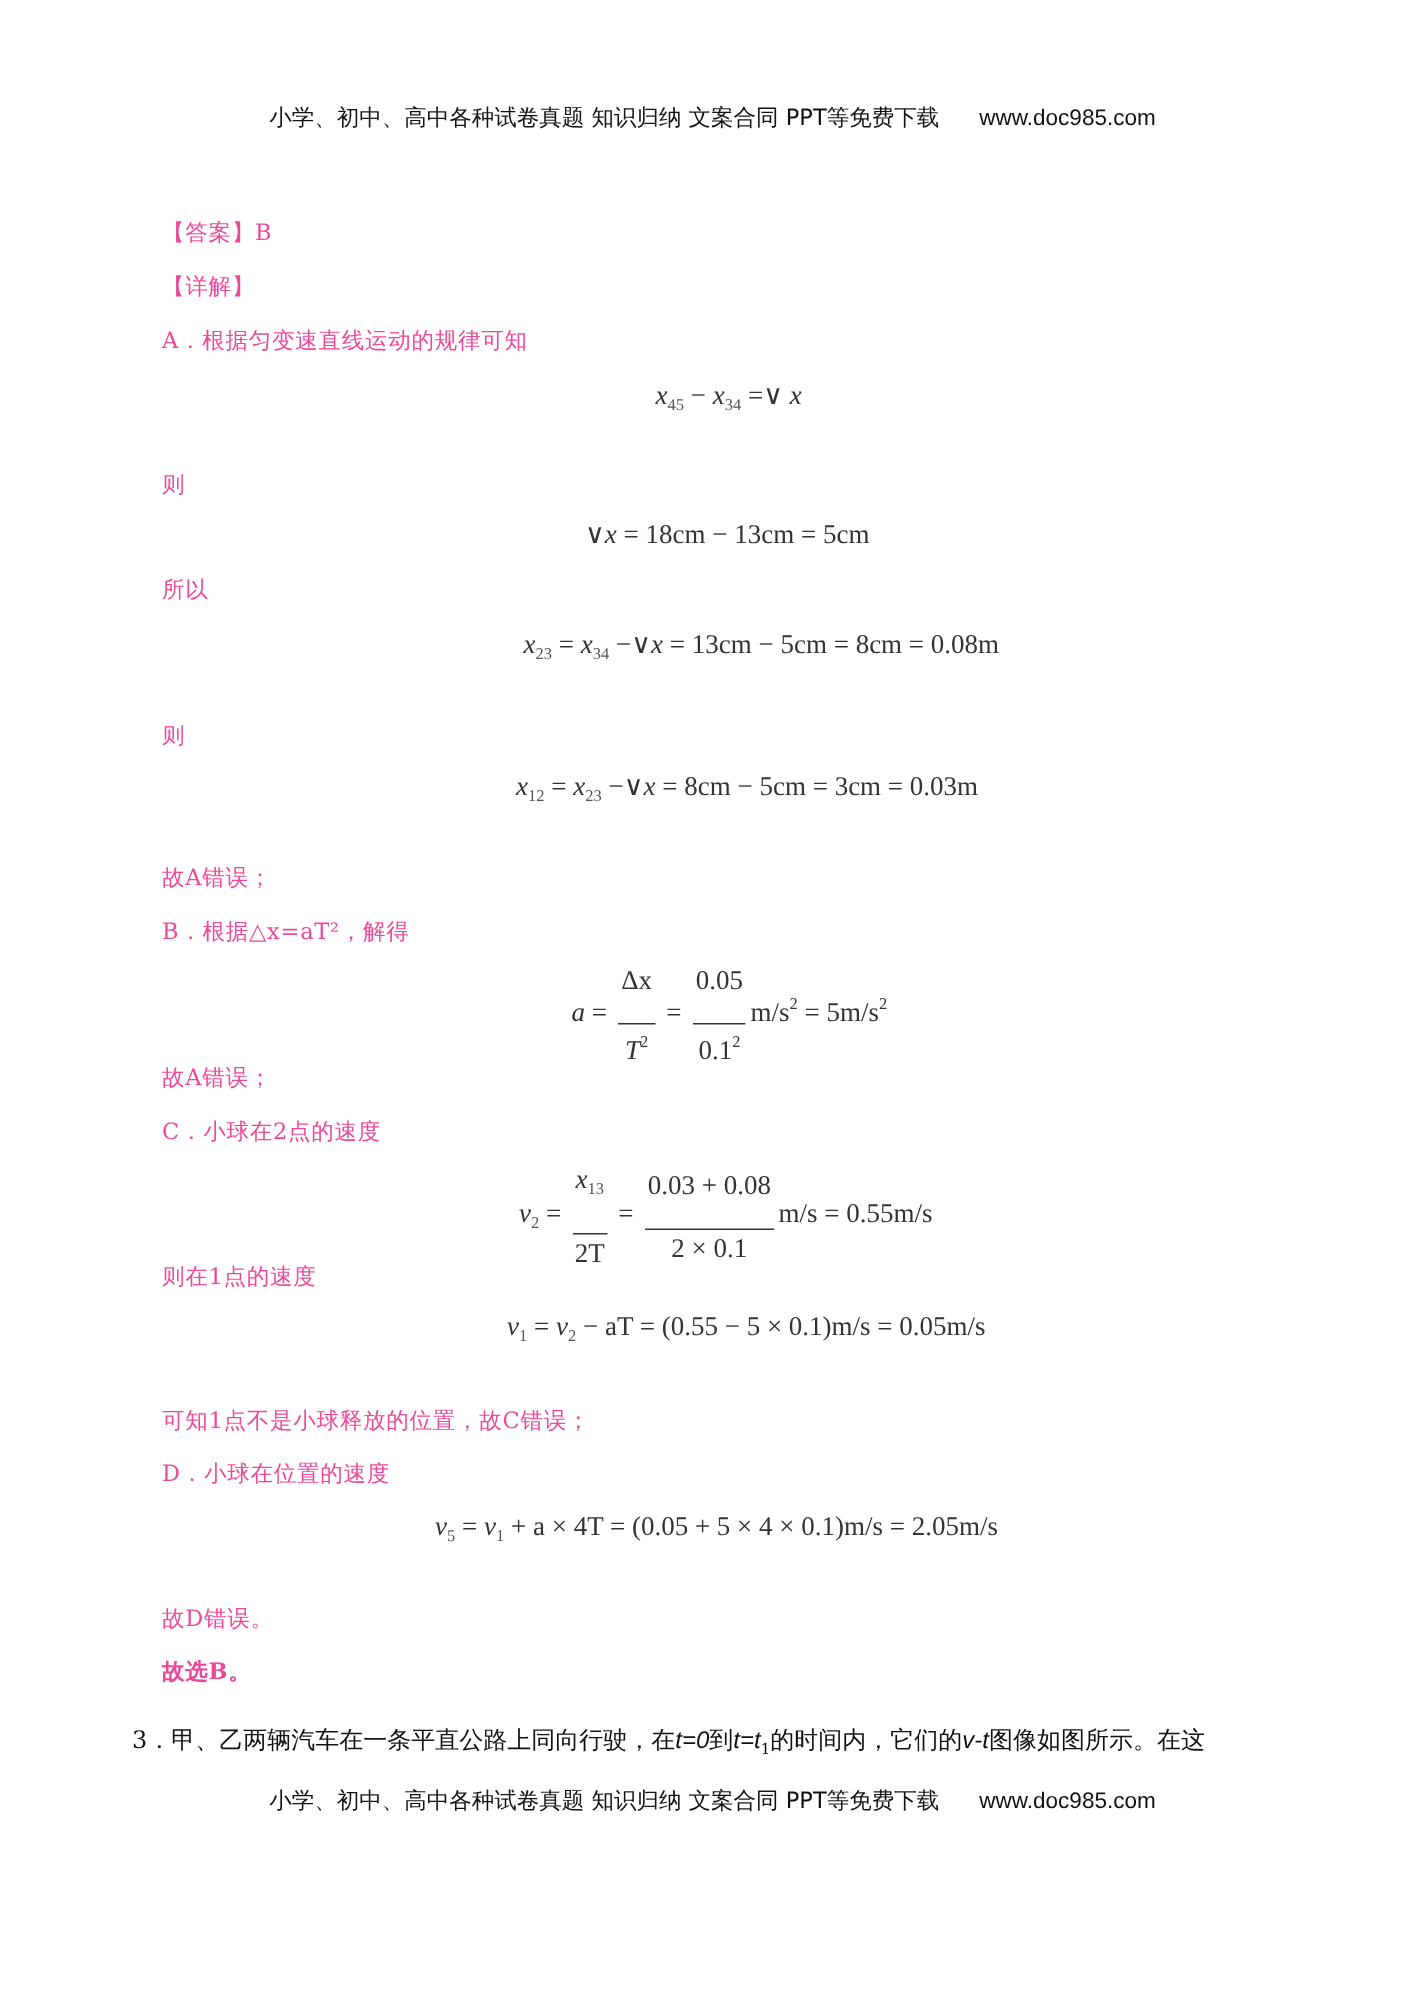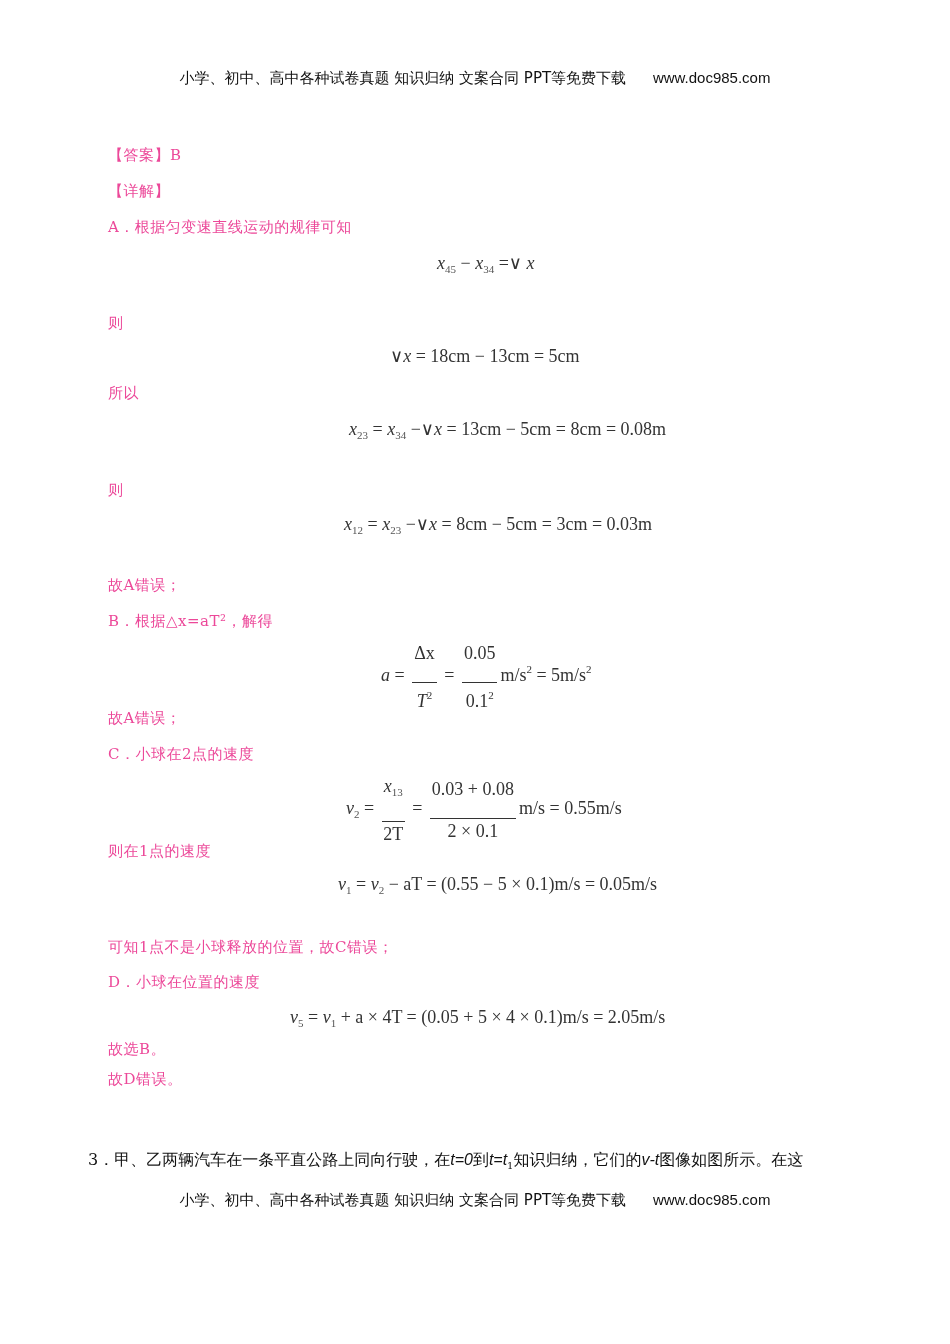--- a/index.html
+++ b/index.html
@@ -69,22 +69,22 @@
   <i>v</i><sub>1</sub> = <i>v</i><sub>2</sub><span> − aT = (0.55 − 5 × 0.1)m/s = 0.05m/s</span>
 </div>
 <div class="red" style="top:938px;">可知1点不是小球释放的位置，故C错误；</div>
 
 <div class="red" style="top:973px;">D．小球在位置的速度</div>
 <div class="eq" style="top:1007px; left:290px;">
   <i>v</i><sub>5</sub> = <i>v</i><sub>1</sub><span> + a × 4T = (0.05 + 5 × 4 × 0.1)m/s = 2.05m/s</span>
 </div>
 <div class="red" style="top:1070px;">故D错误。</div>
 
-<div class="red" style="top:1040px;">故选B。</div>
+<div class="red" style="top:1105px;font-weight:bold;">故选B。</div>
 
 <div class="q" style="top:1150px;">
-  <span>3．</span><span>甲、乙两辆汽车在一条平直公路上同向行驶，在</span><i>t=0</i><span>到</span><i>t=t</i><sub style="font-size:10px;">1</sub><span>知识归纳，它们的</span><i>v-t</i><span>图像如图所示。在这</span>
+  <span>3．</span><span>甲、乙两辆汽车在一条平直公路上同向行驶，在</span><i>t=0</i><span>到</span><i>t=t</i><sub style="font-size:10px;">1</sub><span>的时间内，它们的</span><i>v-t</i><span>图像如图所示。在这</span>
 </div>
 
 <div class="hdr" style="top:1191px;">
   <span>小学、初中、高中各种试卷真题  知识归纳  文案合同  PPT等免费下载</span>
   <span class="site">www.doc985.com</span>
 </div>
 
 </body></html>

